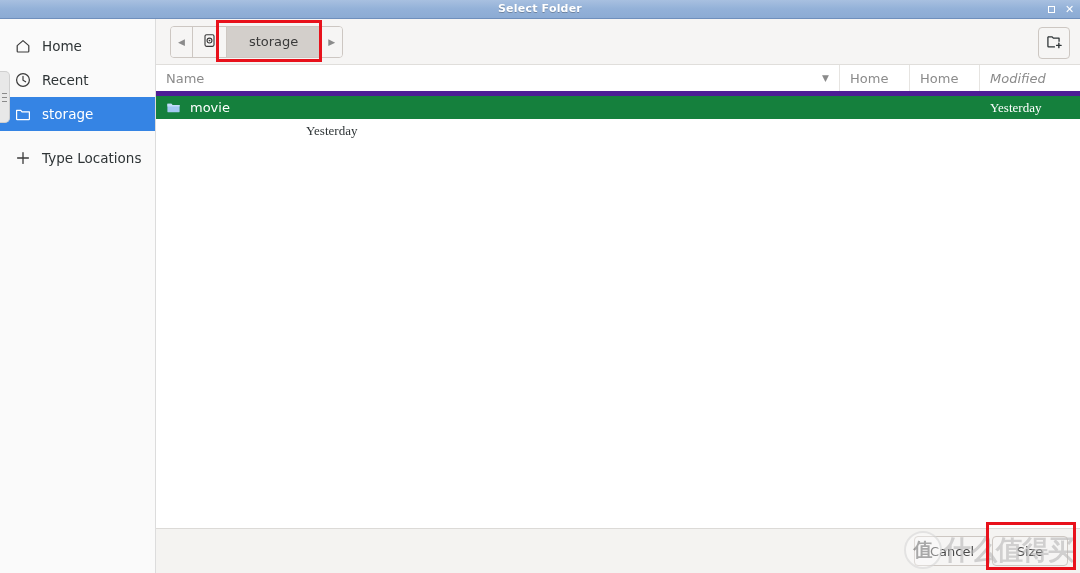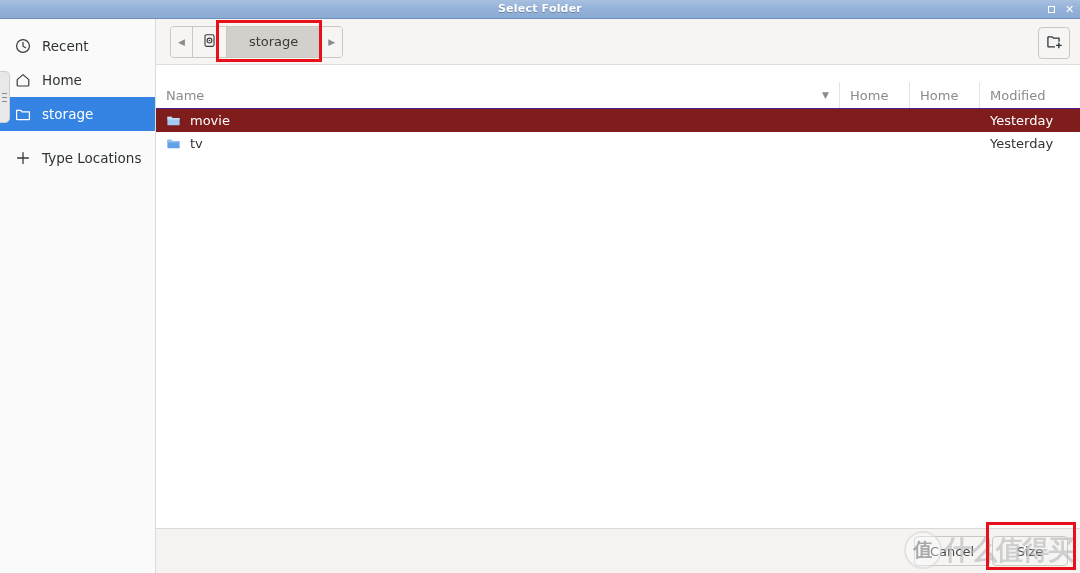--- a/index.html
+++ b/index.html
@@ -209,70 +209,69 @@
     cursor: pointer;
   }
 
   
   .col-head {
     height: 26px;
     flex: 0 0 26px;
     display: flex;
     align-items: stretch;
     background: #ffffff;
-    border-bottom: 1px solid #4c1d95;
+    border-bottom: 5px solid #4c1d95;
     font-size: 13px;
     color: #8b8b8b;
-    margin-top: 17px;
   }
   .col-head .ch {
     display: flex;
     align-items: center;
     padding: 0 10px;
     border-right: 1px solid #e6e4e1;
     box-sizing: border-box;
     cursor: pointer;
     position: relative;
   }
   .col-head .ch:last-child { border-right: none; }
   .ch-name  { flex: 1 1 auto; min-width: 0; justify-content: space-between; }
   .ch-size  { width: 70px;  flex: 0 0 70px; }
   .ch-type  { width: 70px;  flex: 0 0 70px; }
-  .ch-mod   { width: 100px; flex: 0 0 100px; }
+  .ch-mod   { width: 100px; flex: 0 0 100px; font-style: italic; }
   .sort-arrow { font-size: 9px; color: #8b8b8b; }
 
   
   .filelist {
     flex: 1 1 auto;
     min-height: 0;
     background: #ffffff;
     overflow: hidden;
   }
   .frow {
     height: 23px;
     display: flex;
     align-items: stretch;
     font-size: 13px;
     color: #2e3436;
     cursor: pointer;
   }
   .frow.selected {
-    background: #7f1d1d;
+    background: #15803d;
     color: #ffffff;
   }
   .fcell {
     display: flex;
     align-items: center;
     padding: 0 10px;
     box-sizing: border-box;
   }
   .fc-name { flex: 1 1 auto; min-width: 0; gap: 8px; }
   .fc-size { width: 70px;  flex: 0 0 70px; }
   .fc-type { width: 70px;  flex: 0 0 70px; }
-  .fc-mod  { width: 100px; flex: 0 0 100px; }
+  .fc-mod  { width: 100px; flex: 0 0 100px; font-family: Liberation Serif, serif; }
   .fold-icon { width: 16px; height: 16px; flex: 0 0 16px; display: flex; align-items: center; }
 
   
   .actionbar {
     height: 45px;
     flex: 0 0 45px;
     background: #f4f3f1;
     border-top: 1px solid #dcdad7;
     display: flex;
     align-items: center;
@@ -356,34 +355,34 @@
     </div>
   </div>
 
   <div class="body-split">
 
     <div class="sidebar">
 
       <div class="side-item">
         <span class="side-icon">
           <svg width="16" height="16" viewBox="0 0 16 16">
+              <path d="M2.2 7.6 8 2.6l5.8 5v5.6a.8.8 0 0 1-.8.8H3a.8.8 0 0 1-.8-.8z" fill="none" stroke="#3a3a3a" stroke-width="1.2" stroke-linejoin="round"></path>
+            </svg>
+        </span>
+        <span>Home</span>
+      </div>
+
+      <div class="side-item">
+        <span class="side-icon">
+          <svg width="16" height="16" viewBox="0 0 16 16">
               <circle cx="8" cy="8" r="6.4" fill="none" stroke="#3a3a3a" stroke-width="1.2"></circle>
               <path d="M8 4.3V8.2l2.6 1.6" fill="none" stroke="#3a3a3a" stroke-width="1.2" stroke-linecap="round"></path>
             </svg>
         </span>
         <span>Recent</span>
-      </div>
-
-      <div class="side-item">
-        <span class="side-icon">
-          <svg width="16" height="16" viewBox="0 0 16 16">
-              <path d="M2.2 7.6 8 2.6l5.8 5v5.6a.8.8 0 0 1-.8.8H3a.8.8 0 0 1-.8-.8z" fill="none" stroke="#3a3a3a" stroke-width="1.2" stroke-linejoin="round"></path>
-            </svg>
-        </span>
-        <span>Home</span>
       </div>
 
 
       <div class="side-item selected">
         <span class="side-icon">
           <svg width="16" height="16" viewBox="0 0 16 16">
               <path d="M1.6 4.4h4.2l1.2 1.4h7.4v7.2a.6.6 0 0 1-.6.6H2.2a.6.6 0 0 1-.6-.6z" fill="none" stroke="#ffffff" stroke-width="1.2" stroke-linejoin="round"></path>
             </svg>
         </span>
         <span>storage</span>
@@ -469,29 +468,20 @@
                 </svg>
             </span>
             <span>movie</span>
           </div>
           <div class="fcell fc-size"></div>
           <div class="fcell fc-type"></div>
           <div class="fcell fc-mod">Yesterday</div>
         </div>
 
         <div class="frow">
-          <div class="fcell fc-name">
-            <span class="fold-icon">
-              <svg width="15" height="15" viewBox="0 0 16 16">
-                  <path d="M1.5 4h4.3l1.1 1.3h7.6v7.3a.5.5 0 0 1-.5.5H2a.5.5 0 0 1-.5-.5z" fill="#62a0ea"></path>
-                  <path d="M1.5 4h4.3l1.1 1.3h7.6v1.6H1.5z" fill="#8fbdf0"></path>
-                </svg>
-            </span>
-            <span>tv</span>
-          </div>
           <div class="fcell fc-size"></div>
           <div class="fcell fc-type"></div>
           <div class="fcell fc-mod">Yesterday</div>
         </div>
 
       </div>
 
       <div class="actionbar">
         <div class="act-btn">Cancel</div>
         <div class="act-btn">Size</div>

